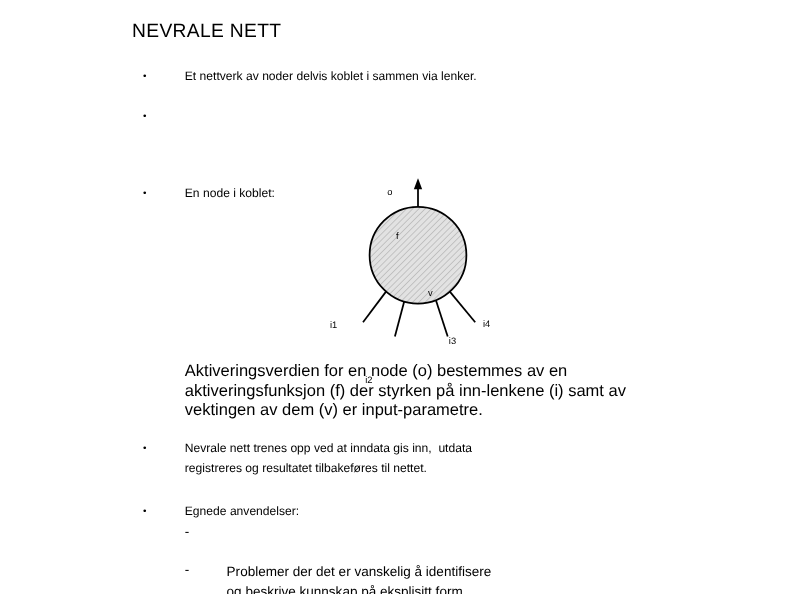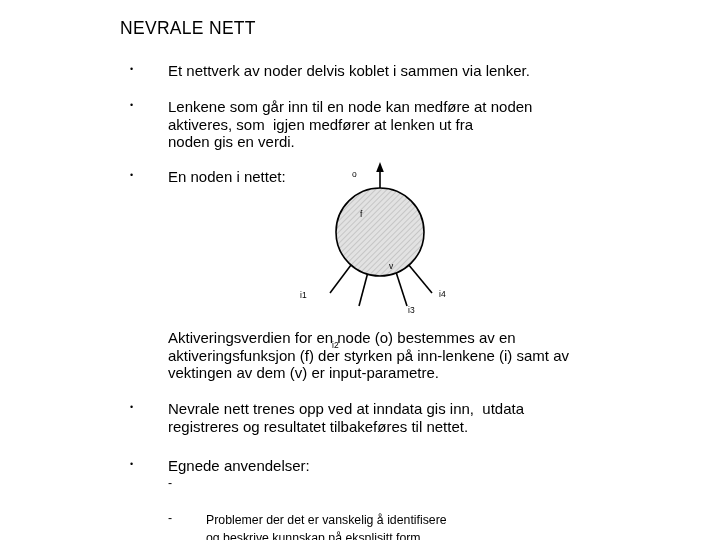--- a/index.html
+++ b/index.html
@@ -36,21 +36,21 @@
     left: 0;
     top: 0;
     font-size: 9px;
     line-height: 14px;
     color: #000;
   }
   .bullet-text {
     position: absolute;
     left: 38px;
     top: 0;
-    font-size: 15px;
+    font-size: 11px;
     line-height: 17.5px;
     color: #000;
     white-space: pre;
   }
   .plain-text {
     position: absolute;
     font-size: 15px;
     line-height: 17.5px;
     white-space: pre;
     color: #000;
@@ -86,28 +86,25 @@
 
   <div class="title">NEVRALE NETT</div>
 
   <div class="bullet-row" style="left:130px; top:62px; width:560px; height:20px;">
     <span class="bullet-mark">•</span>
     <span class="bullet-text">Et nettverk av noder delvis koblet i sammen via lenker.</span>
   </div>
 
   <div class="bullet-row" style="left:130px; top:98px; width:560px; height:56px;">
     <span class="bullet-mark">•</span>
-    <span class="bullet-text">Lenkene som går inn til en node kan medføre at noden
-aktiveres, som  igjen medfører at lenken ut fra
-noden gis en verdi.</span>
   </div>
 
   <div class="bullet-row" style="left:130px; top:168px; width:560px; height:20px;">
     <span class="bullet-mark">•</span>
-    <span class="bullet-text">En noden i nettet:</span>
+    <span class="bullet-text">En node i koblet:</span>
   </div>
 
   <div class="diagram">
     <svg width="200" height="160" viewBox="0 0 200 160" xmlns="http://www.w3.org/2000/svg">
 
       <line x1="100" y1="50" x2="100" y2="8" stroke="#000" stroke-width="1.6"></line>
       <polygon points="100,2 96.2,12 103.8,12" fill="#000"></polygon>
 
       <line x1="50" y1="133" x2="74" y2="101" stroke="#000" stroke-width="1.6"></line>
       <polygon points="78.5,95 69.6,100.6 75.6,105.1" fill="#000"></polygon>

